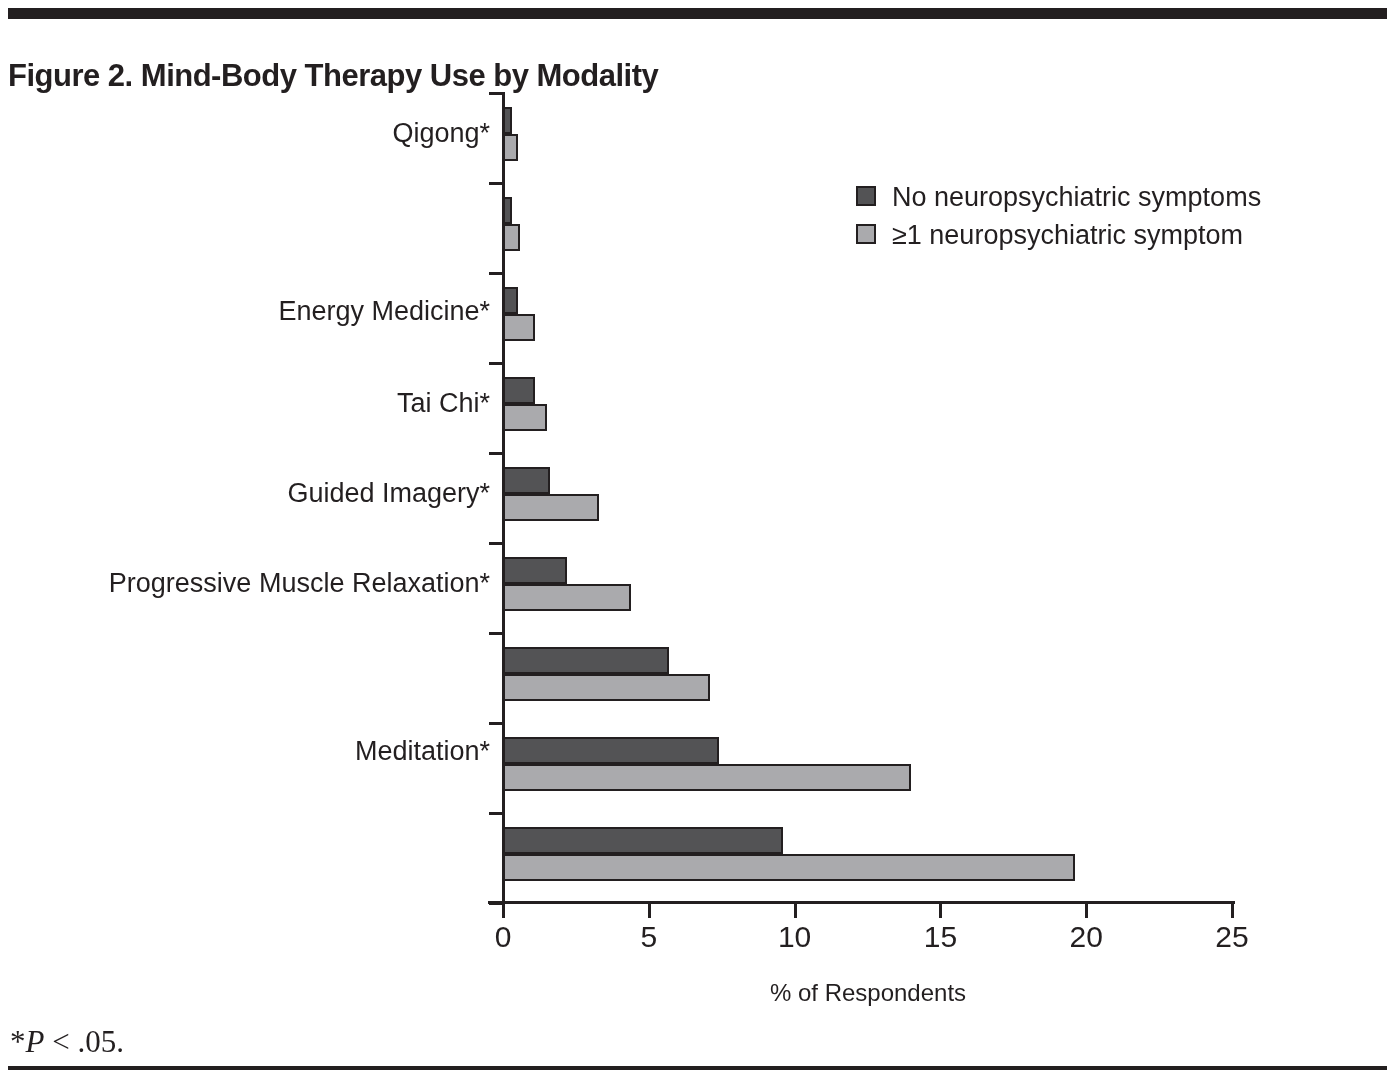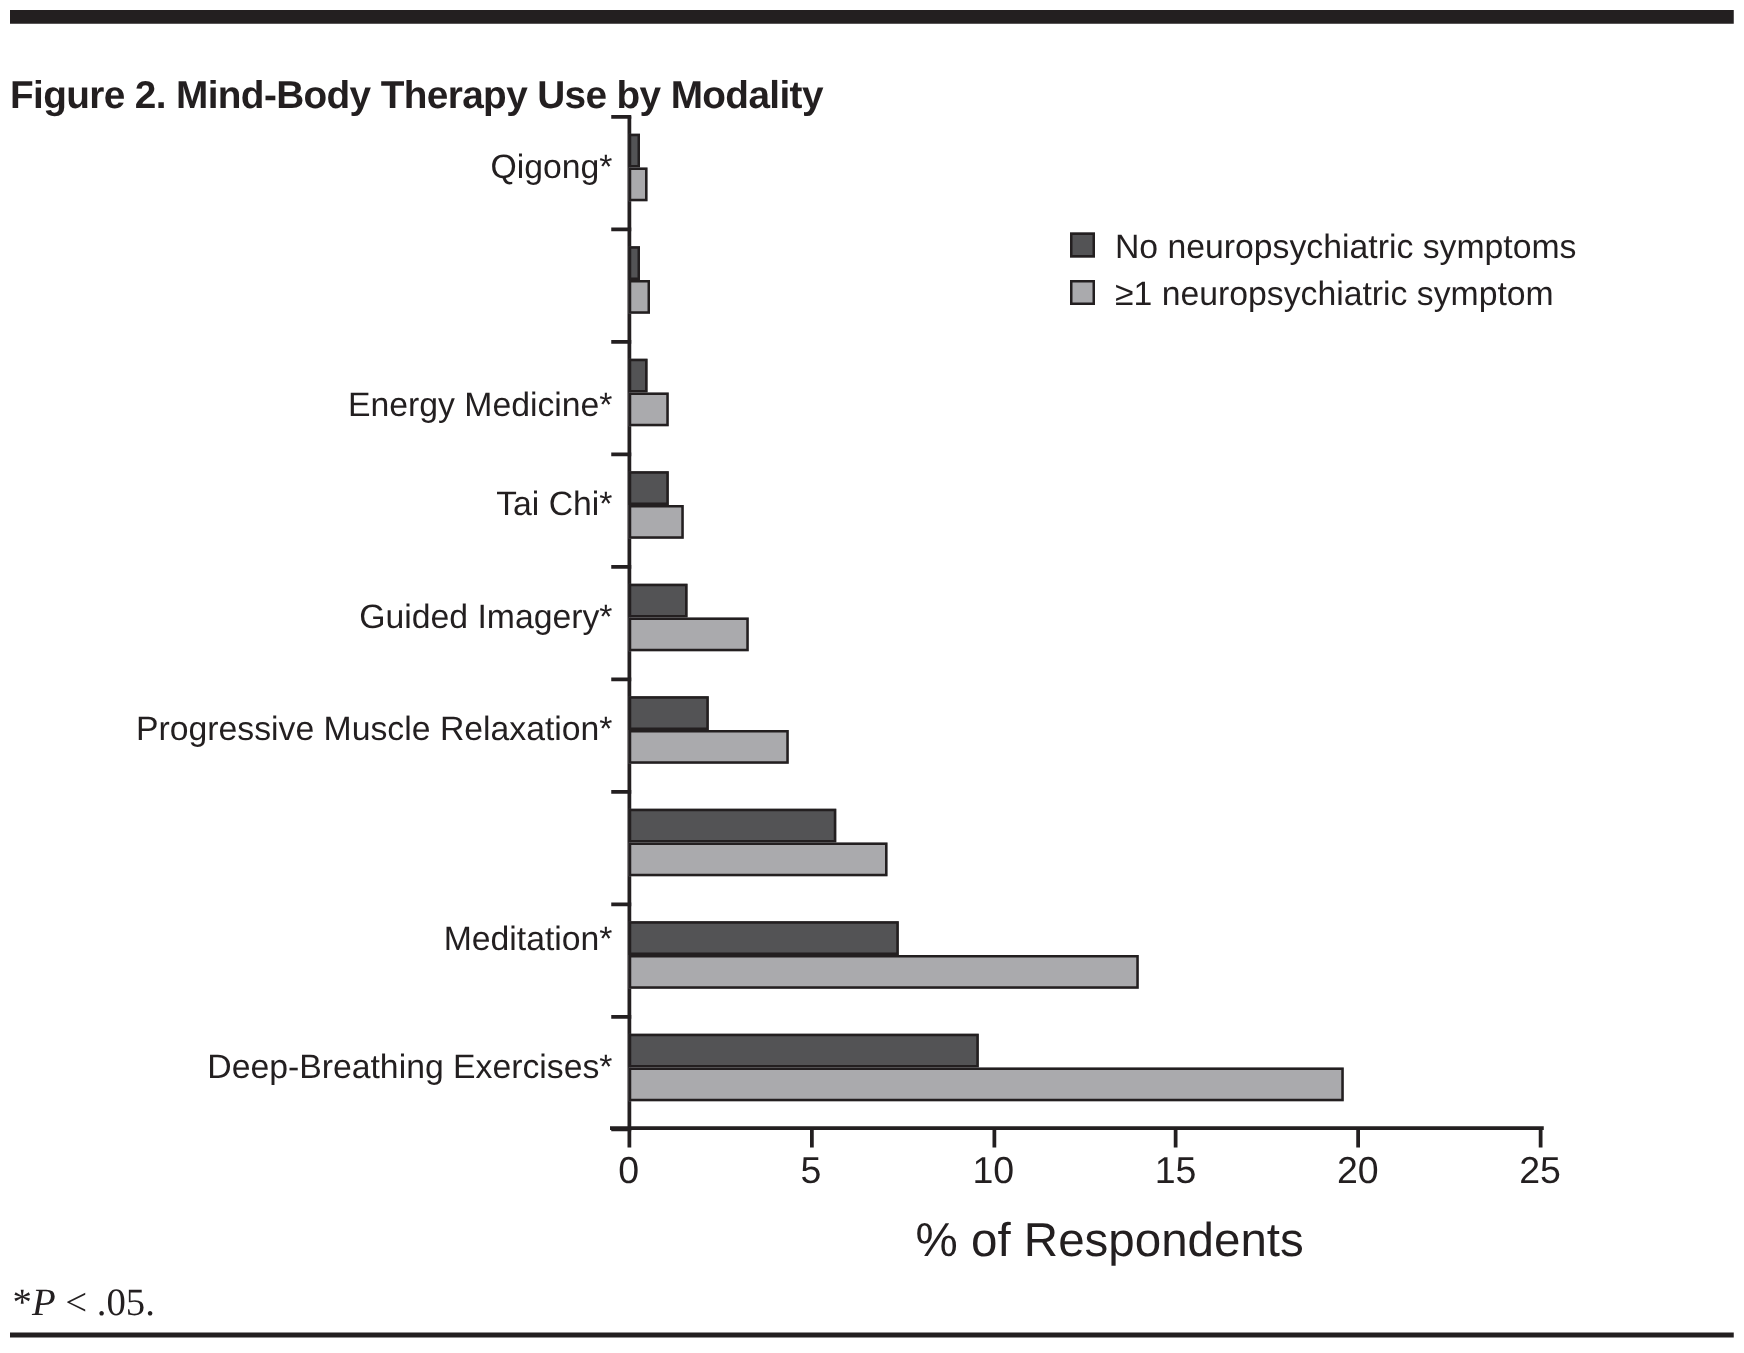--- a/index.html
+++ b/index.html
@@ -40,22 +40,22 @@
   .legend-swatch {
     position: absolute; left: 0; top: 4px;
     width: 20px; height: 20px;
     border: 2px solid #231f20; box-sizing: border-box;
   }
   .legend-label {
     position: absolute; left: 36px; top: 0;
     font-size: 27px; line-height: 31px; white-space: nowrap;
   }
   #xaxis-title {
-    left: 693px; top: 976px; width: 350px; text-align: right;
-    font-size: 38px; line-height: 34px;
+    left: 693px; top: 976px; width: 350px; text-align: center;
+    font-size: 24px; line-height: 34px;
   }
   #footnote {
     left: 10px; top: 1024px;
     font-family: "Liberation Serif", serif;
     font-size: 31px; line-height: 36px;
   }
   #footnote .p-ital { font-style: italic; }
   #bottom-rule { left: 8px; top: 1066px; width: 1379px; height: 4px; background: #231f20; }
 </style>
 </head>
@@ -79,38 +79,37 @@
     <div class="abs ytick" style="top: 542px;"></div>
     <div class="abs ytick" style="top: 632px;"></div>
     <div class="abs ytick" style="top: 722px;"></div>
     <div class="abs ytick" style="top: 812px;"></div>
     <div class="abs ytick" style="top: 902px;"></div>
     <div class="abs cat-label" style="top: 118px;">Qigong*</div>
     <div class="abs bar" style="top: 107px; width: 8.748px; background: rgb(83, 83, 85);"></div>
     <div class="abs bar" style="top: 134px; width: 14.58px; background: rgb(170, 170, 173);"></div>
     <div class="abs bar" style="top: 197px; width: 8.748px; background: rgb(83, 83, 85);"></div>
     <div class="abs bar" style="top: 224px; width: 17.496px; background: rgb(170, 170, 173);"></div>
-    <div class="abs cat-label" style="top: 309px;">Energy Medicine*</div>
+    <div class="abs cat-label" style="top: 296px;">Energy Medicine*</div>
     <div class="abs bar" style="top: 287px; width: 14.58px; background: rgb(83, 83, 85);"></div>
     <div class="abs bar" style="top: 314px; width: 32.076px; background: rgb(170, 170, 173);"></div>
     <div class="abs cat-label" style="top: 388px;">Tai Chi*</div>
     <div class="abs bar" style="top: 377px; width: 32.076px; background: rgb(83, 83, 85);"></div>
     <div class="abs bar" style="top: 404px; width: 43.74px; background: rgb(170, 170, 173);"></div>
     <div class="abs cat-label" style="top: 478px;">Guided Imagery*</div>
     <div class="abs bar" style="top: 467px; width: 46.656px; background: rgb(83, 83, 85);"></div>
     <div class="abs bar" style="top: 494px; width: 96.228px; background: rgb(170, 170, 173);"></div>
     <div class="abs cat-label" style="top: 568px;">Progressive Muscle Relaxation*</div>
     <div class="abs bar" style="top: 557px; width: 64.152px; background: rgb(83, 83, 85);"></div>
     <div class="abs bar" style="top: 584px; width: 128.304px; background: rgb(170, 170, 173);"></div>
     <div class="abs bar" style="top: 647px; width: 166.212px; background: rgb(83, 83, 85);"></div>
     <div class="abs bar" style="top: 674px; width: 207.036px; background: rgb(170, 170, 173);"></div>
     <div class="abs cat-label" style="top: 736px;">Meditation*</div>
     <div class="abs bar" style="top: 737px; width: 215.784px; background: rgb(83, 83, 85);"></div>
     <div class="abs bar" style="top: 764px; width: 408.24px; background: rgb(170, 170, 173);"></div>
-    <div class="abs cat-label" style="top: 838px;">Deep-Breathing Exercises*</div>
     <div class="abs bar" style="top: 827px; width: 279.936px; background: rgb(83, 83, 85);"></div>
     <div class="abs bar" style="top: 854px; width: 571.536px; background: rgb(170, 170, 173);"></div>
     <div class="abs xtick" style="left: 502px;"></div>
     <div class="abs xtick-label" style="left: 503px;">0</div>
     <div class="abs xtick" style="left: 647.8px;"></div>
     <div class="abs xtick-label" style="left: 648.8px;">5</div>
     <div class="abs xtick" style="left: 793.6px;"></div>
     <div class="abs xtick-label" style="left: 794.6px;">10</div>
     <div class="abs xtick" style="left: 939.4px;"></div>
     <div class="abs xtick-label" style="left: 940.4px;">15</div>

